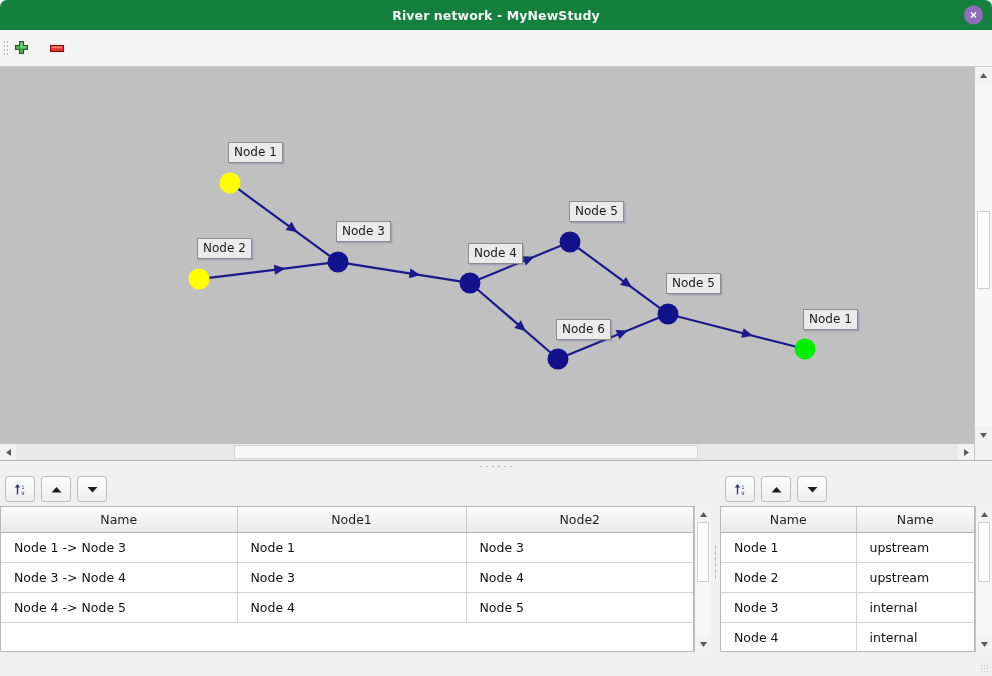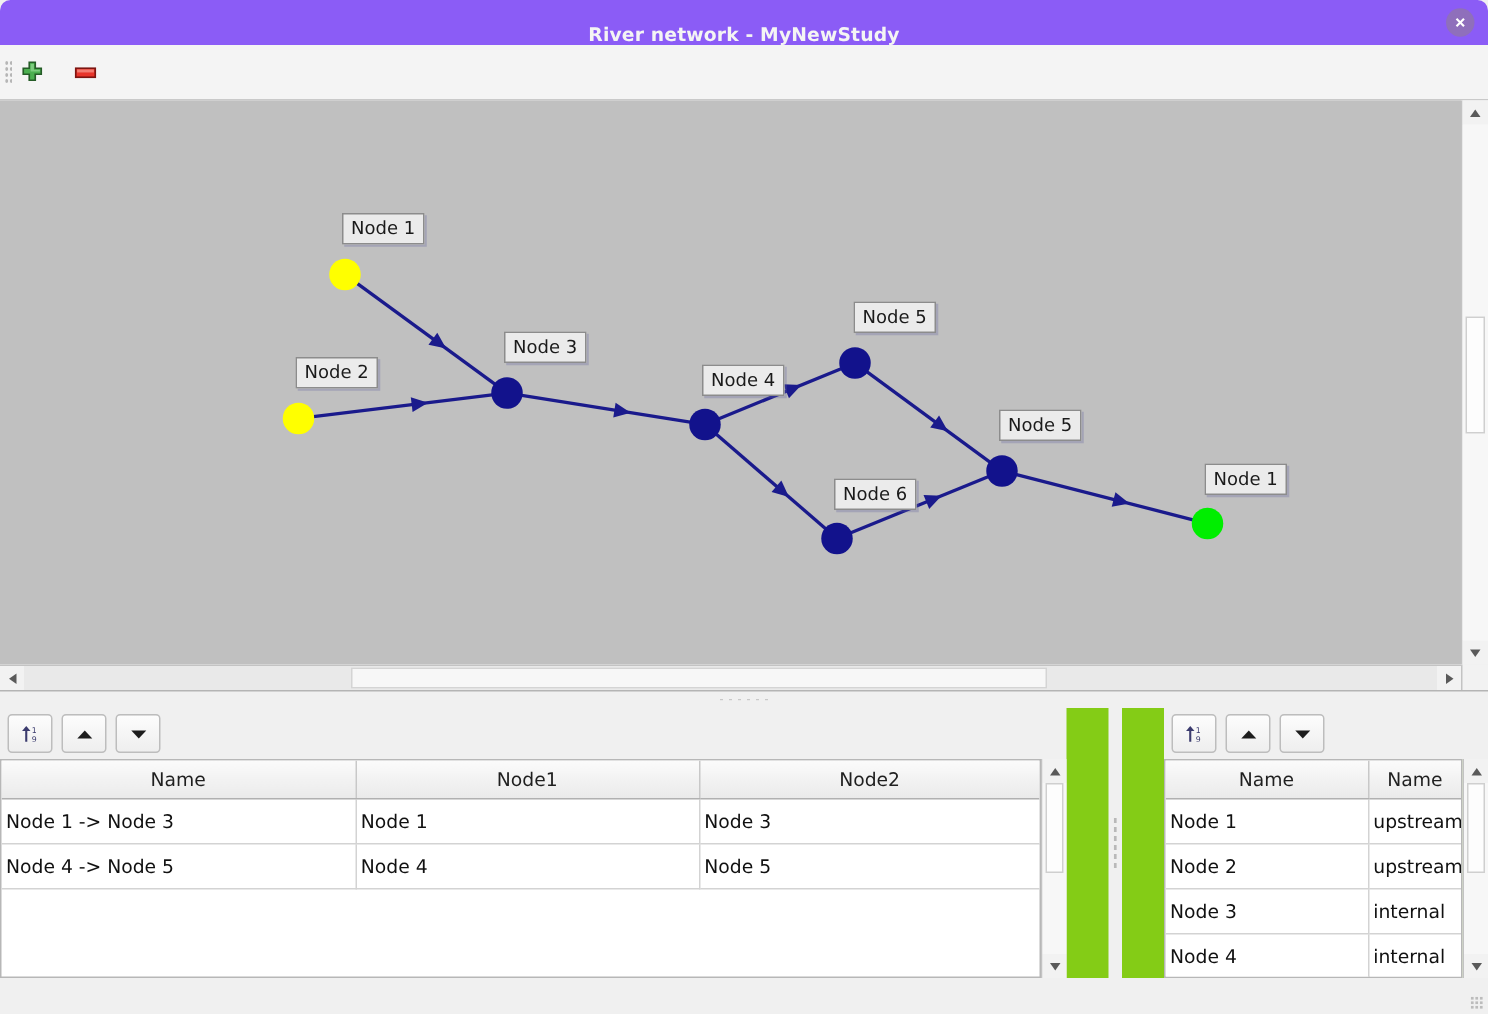--- a/index.html
+++ b/index.html
@@ -11,23 +11,23 @@
   }
   .window {
     position: relative;
     width: 992px; height: 676px;
     background: #f0f0f0;
     display: flex; flex-direction: column;
   }
   
   .titlebar {
     height: 30px; min-height: 30px;
-    background: #8b5cf6;
+    background: #15803d;
     color: #ffffff;
-    display: flex; align-items: flex-end; justify-content: center;
+    display: flex; align-items: center; justify-content: center;
     position: relative;
     border-top-left-radius: 7px; border-top-right-radius: 7px;
   }
   .titlebar-text {
     font-size: 12.5px; font-weight: bold; letter-spacing: .1px;
     color: #f4f4f4;
   }
   .close-btn {
     position: absolute; right: 9px; top: 50%;
     transform: translateY(-50%);
@@ -129,21 +129,20 @@
   }
   .dots-v {
     width: 3px; height: 36px;
     background-image: radial-gradient(#b9b9b9 .9px, transparent 1px);
     background-size: 3px 6px;
   }
   
   .bottom {
     flex: 1; display: flex; min-height: 0;
     background: #84cc16;
-    gap: 28px;
   }
   .pane { display: flex; flex-direction: column; min-width: 0; }
   .pane-left { width: 711px; }
   .pane-right { flex: 1; }
   .btnbar {
     height: 34px; min-height: 34px;
     display: flex; align-items: center; gap: 6px;
     padding-left: 5px;
     background: #f0f0f0;
   }
@@ -171,21 +170,21 @@
     border-right: 1px solid #c8c8c8;
     border-bottom: 1px solid #b0b0b0;
     font-size: 12.5px; font-weight: normal; color: #1f1f1f;
     height: 23px; text-align: center;
   }
   thead th:last-child { border-right: none; }
   tbody td {
     border-right: 1px solid #d3d3d3;
     border-bottom: 1px solid #d3d3d3;
     font-size: 12.5px; color: #111111;
-    height: 29px; padding: 0 0 0 3px;
+    height: 29px; padding: 0 0 0 13px;
     background: #ffffff;
     white-space: nowrap; overflow: hidden;
   }
   tbody td:last-child { border-right: none; }
   .tbl-vscroll {
     width: 16px; background: #f2f2f2;
     border-left: 1px solid #c3c3c3;
     display: flex; flex-direction: column;
   }
   .statusbar { height: 24px; min-height: 24px; background: #f0f0f0; position: relative;}
@@ -356,20 +355,25 @@
                 <th>Node2</th>
               </tr>
             </thead>
             <tbody id="reaches-body">
                 <tr>
                   <td>Node 1 -&gt; Node 3</td>
                   <td>Node 1</td>
                   <td>Node 3</td>
                 </tr>
                 <tr>
+                  <td>Node 3 -&gt; Node 4</td>
+                  <td>Node 3</td>
+                  <td>Node 4</td>
+                </tr>
+                <tr>
                   <td>Node 4 -&gt; Node 5</td>
                   <td>Node 4</td>
                   <td>Node 5</td>
                 </tr>
               </tbody>
           </table>
         </div>
         <div class="tbl-vscroll">
           <div class="sb-btn">
             <svg width="9" height="7" viewBox="0 0 9 7">

